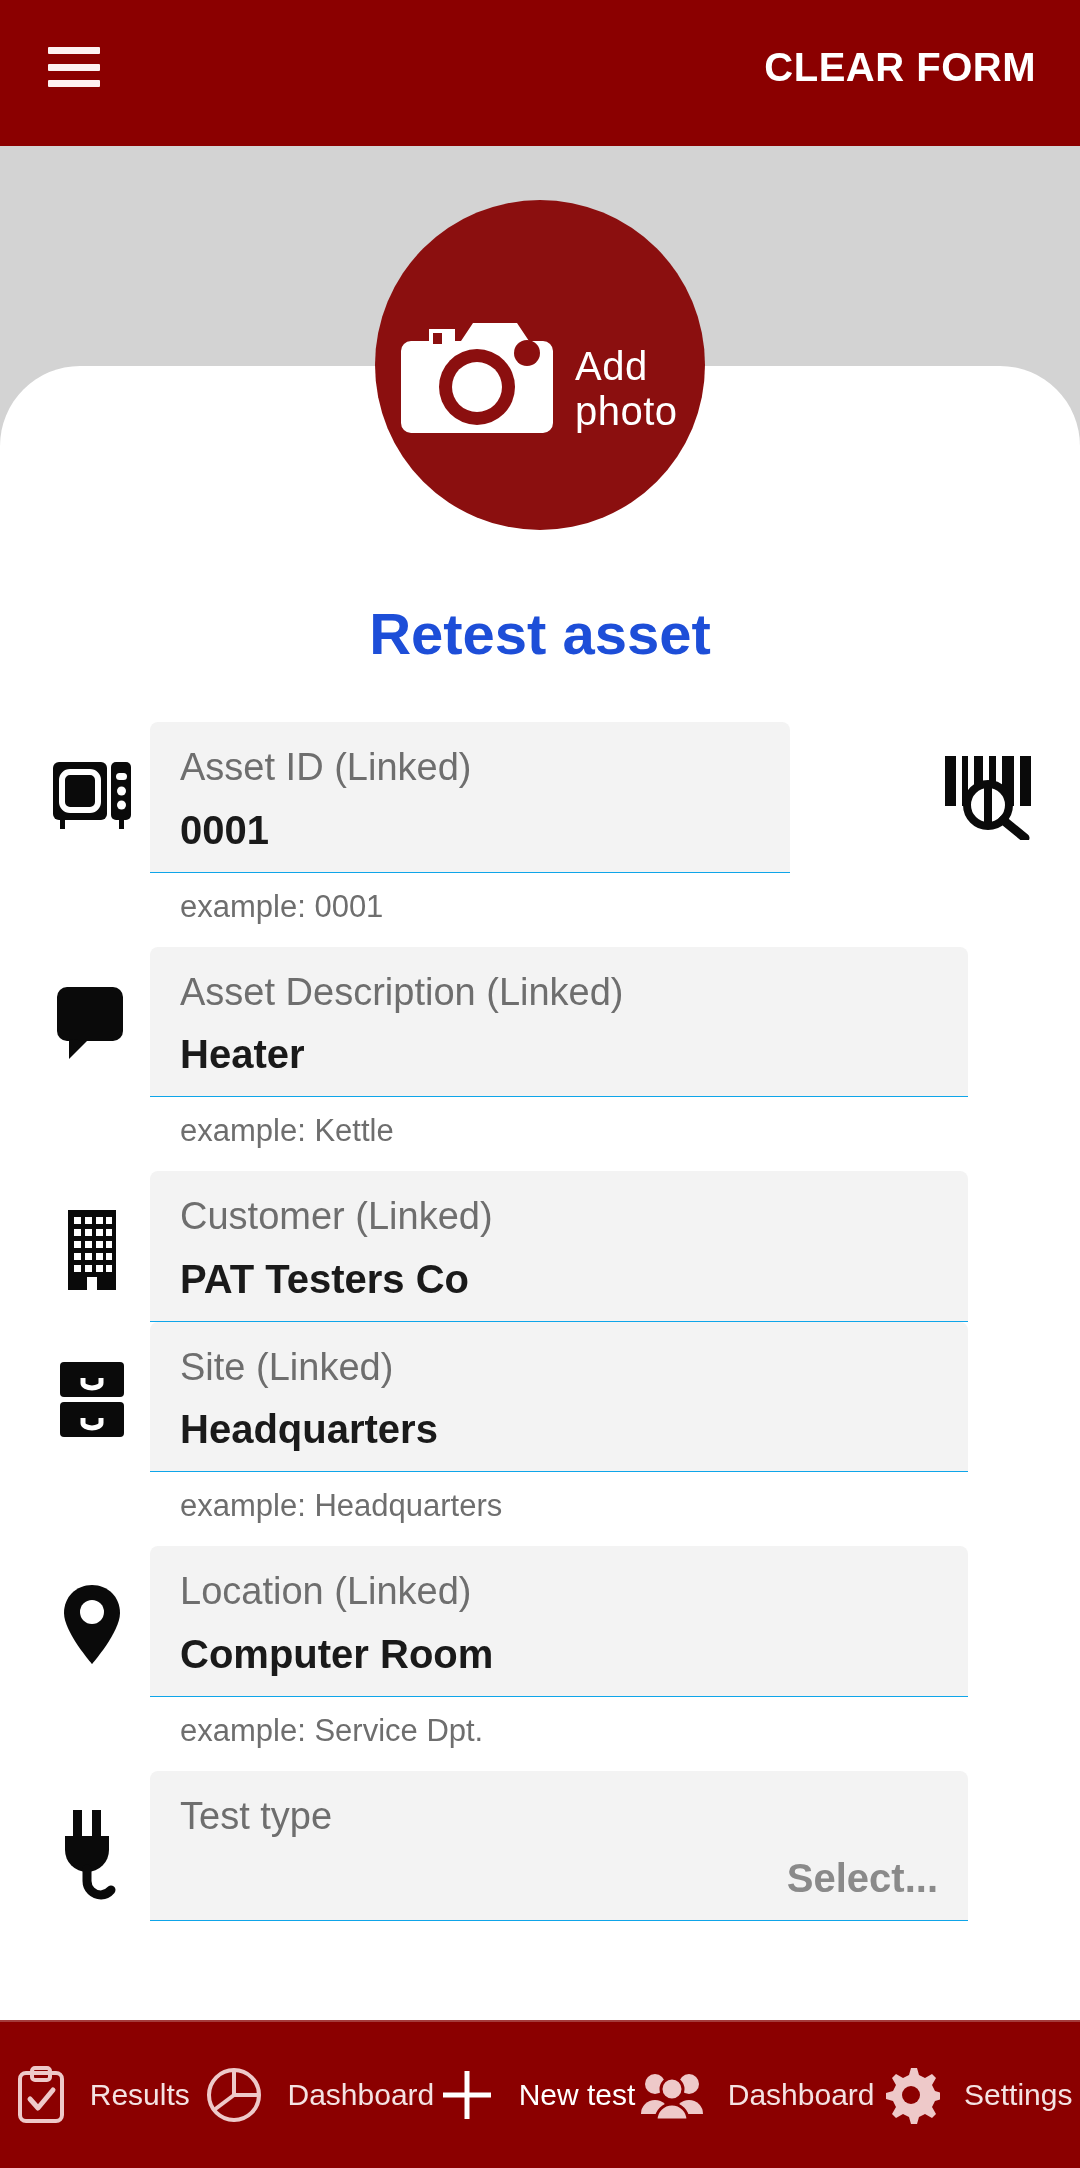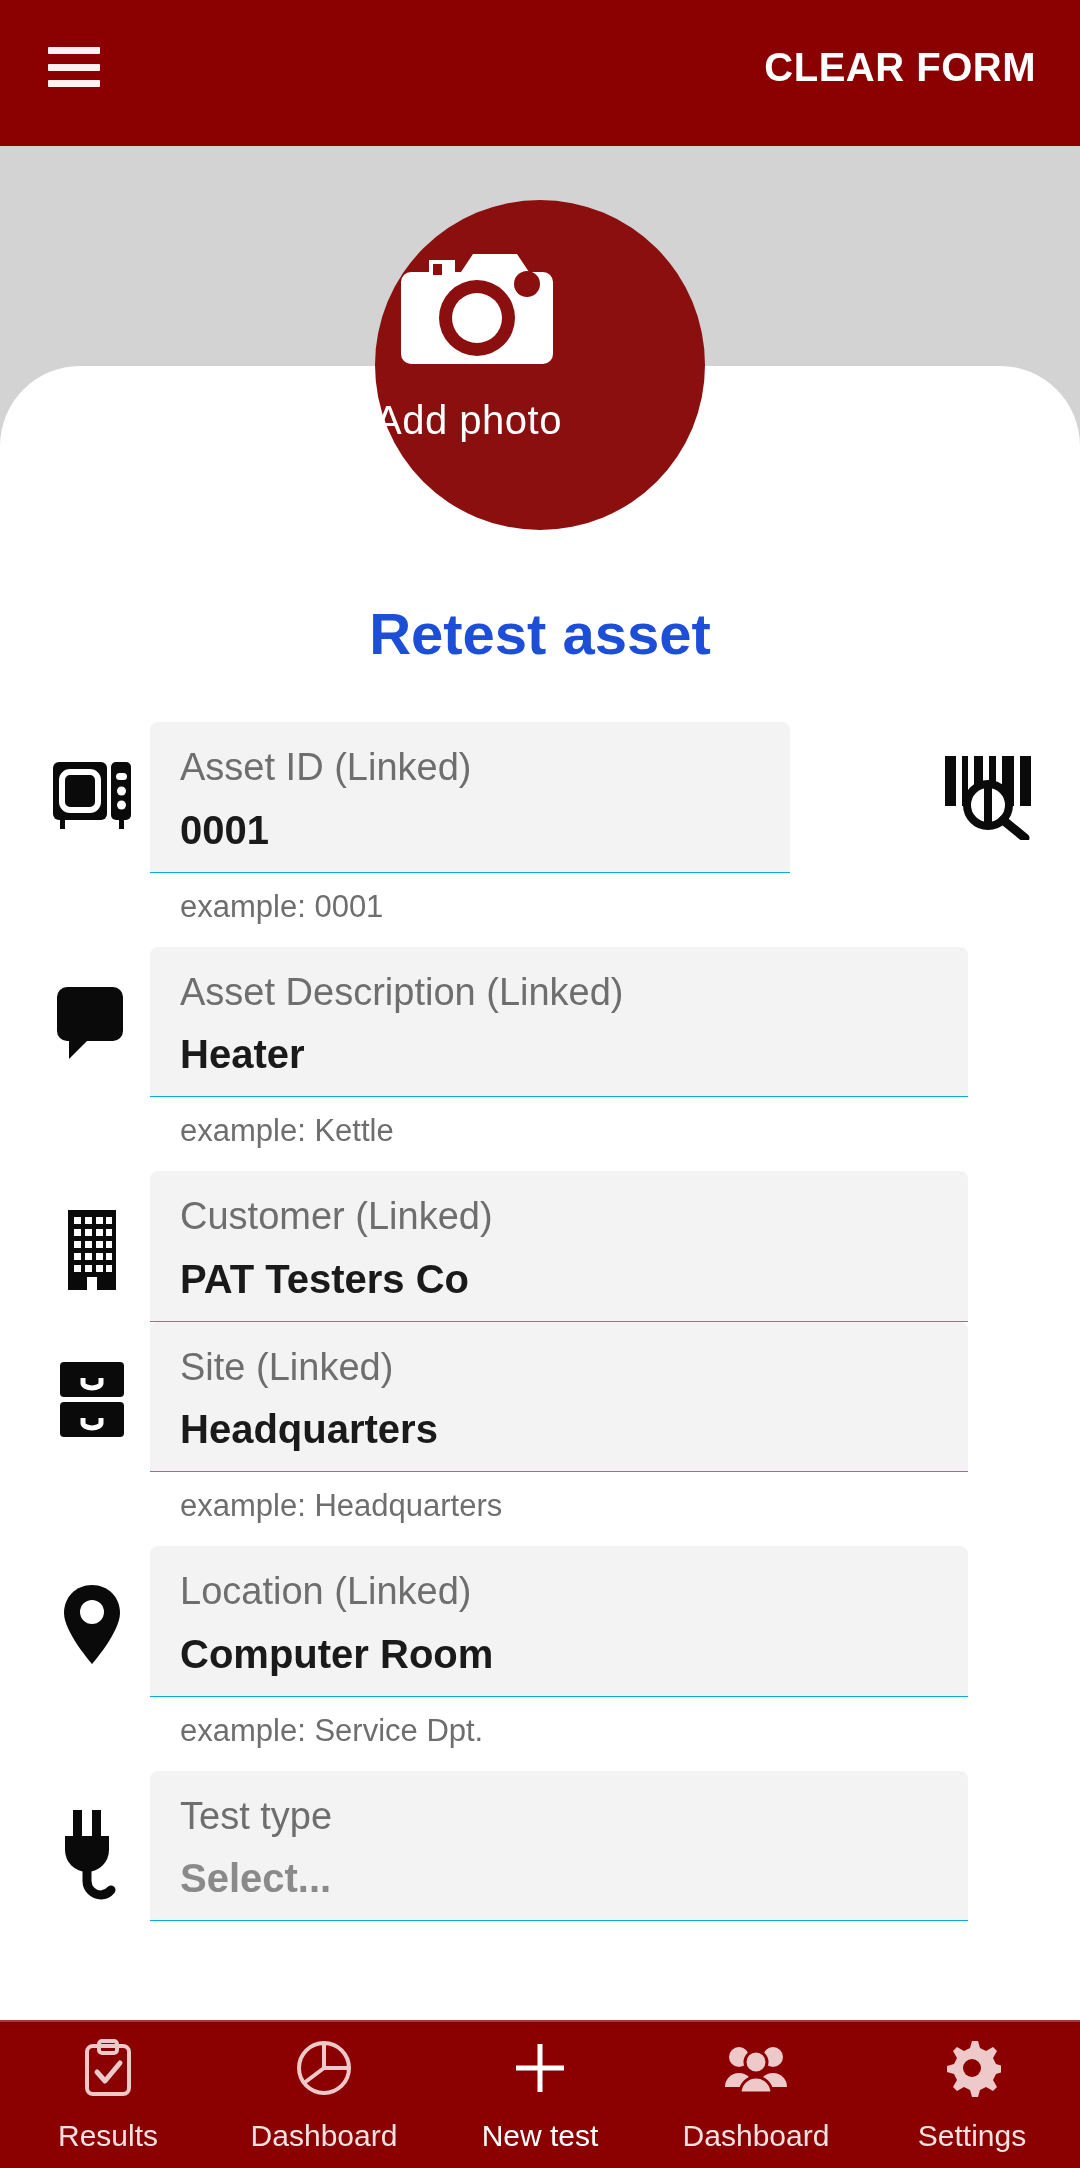--- a/index.html
+++ b/index.html
@@ -80,21 +80,22 @@
   .photo-badge {
     position: absolute;
     top: 200px;
     left: 50%;
     transform: translateX(-50%);
     width: 330px; height: 330px;
     border-radius: 50%;
     background: #8b0f0f;
     z-index: 20;
     display: flex;
-    flex-direction: column;
+    flex-direction: row;
+    align-items: center;
     justify-content: flex-start;
     padding-top: 42px;
     cursor: pointer;
   }
   .photo-badge svg { display: block; }
   .photo-badge .add-photo-label {
     color: #ffffff;
     font-size: 40px;
     font-weight: 400;
     margin-top: 6px;
@@ -162,21 +163,21 @@
     white-space: nowrap;
   }
   .field-value {
     font-size: 40px;
     color: #1a1a1a;
     font-weight: 700;
     margin-top: 14px;
     line-height: 1.2;
     white-space: nowrap;
   }
-  .field-value.placeholder { color: #8a8a8a; }
+  .field-value.placeholder { color: #8a8a8a; text-align: right; }
 
   .field-example {
     font-size: 31px;
     color: #6e6e6e;
     padding: 16px 0 22px 30px;
   }
 
   .scan-btn {
     width: 180px;
     min-width: 180px;
@@ -196,21 +197,21 @@
     background: #8b0000;
     display: flex;
     align-items: center;
     z-index: 60;
     border-top: 2px solid #a33b3b;
   }
   .nav-item {
     flex: 1;
     height: 100%;
     display: flex;
-    flex-direction: column;
+    flex-direction: row;
     align-items: center;
     justify-content: center;
     gap: 24px;
     cursor: pointer;
   }
   .nav-icon { height: 58px; display: flex; align-items: center; justify-content: center; }
   .nav-label {
     font-size: 30px;
     color: #ffffff;
     line-height: 1;

